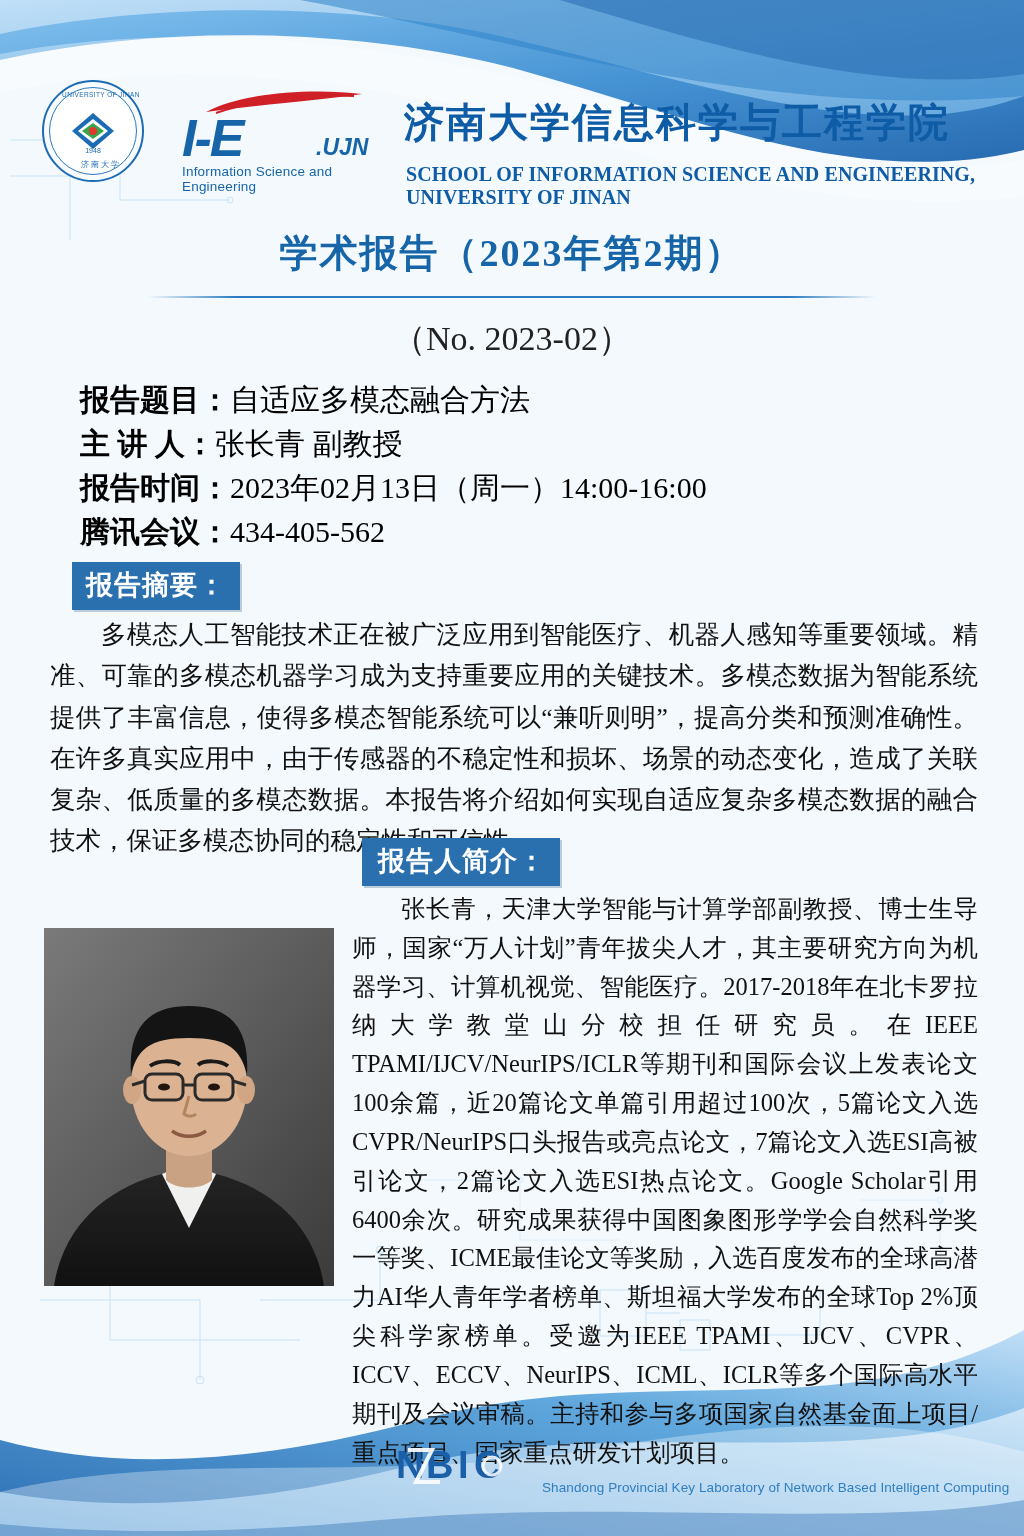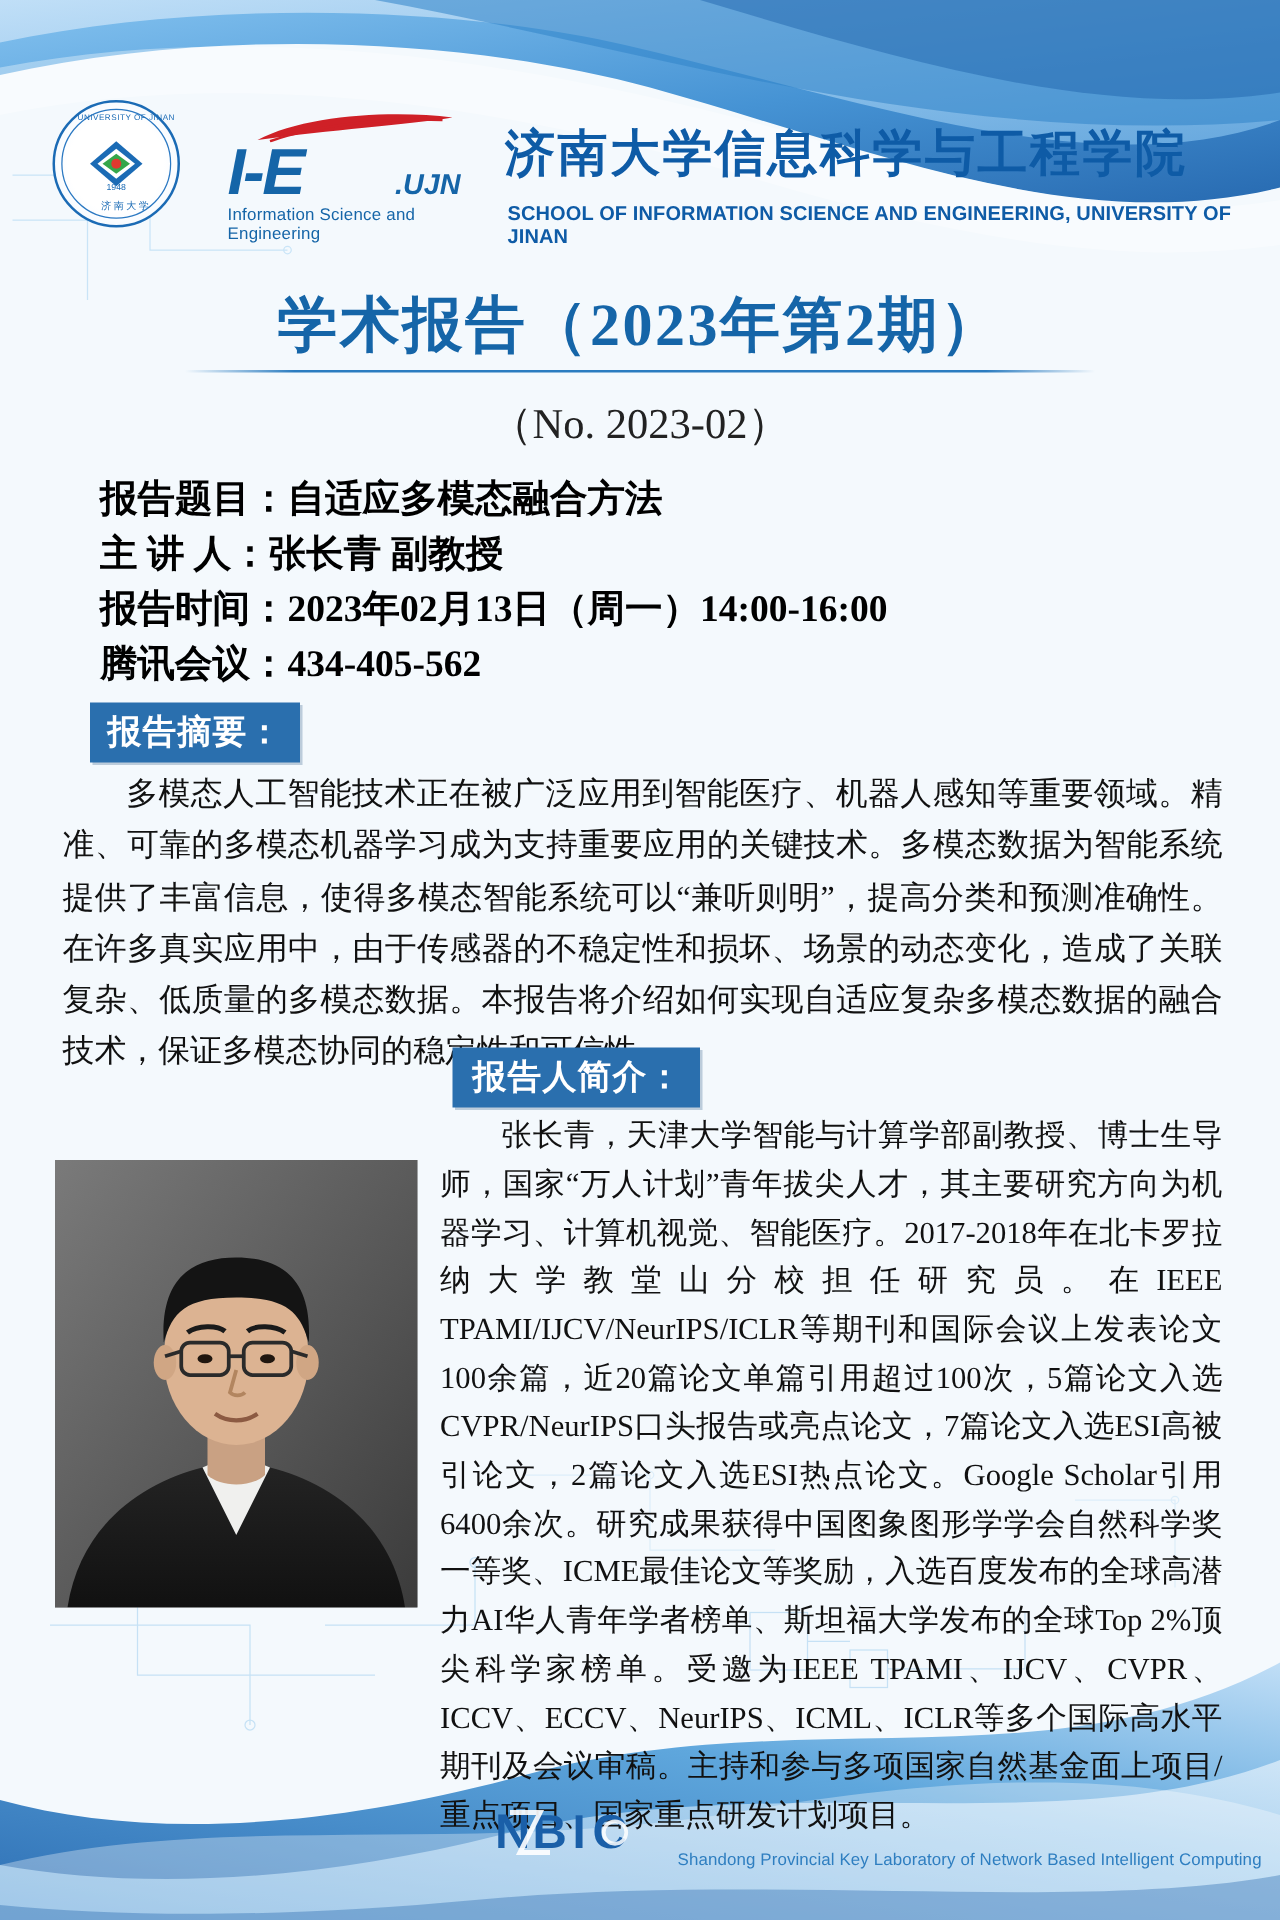--- a/index.html
+++ b/index.html
@@ -120,33 +120,33 @@
     left: 404px; top: 95px;
     font-family: "Liberation Sans", sans-serif;
     font-weight: bold;
     font-size: 40px;
     color: #0e5ba6;
     letter-spacing: 2px;
   }
   .school-en {
     position: absolute;
     left: 406px; top: 163px;
-    font-family: Liberation Sans, sans-serif;
-    font-weight: bold;
-    font-size: 16px;
+    font-family: Liberation Serif, serif;
+    font-weight: bold;
+    font-size: 20px;
     color: #0e5ba6;
     letter-spacing: .1px;
   }
 
   
   .title-cn {
     position: absolute;
     top: 228px; left: 0; width: 1024px;
     text-align: center;
-    font-size: 48px;
+    font-size: 38px;
     font-weight: bold;
     color: #1565a8;
     letter-spacing: 2px;
   }
   .title-rule {
     position: absolute;
     top: 296px;
     left: 148px;
     width: 728px;
     height: 2px;
@@ -169,21 +169,21 @@
     width: 880px;
   }
   .info-row {
     font-size: 30px;
     color: #000;
     line-height: 1.47;
     white-space: nowrap;
     font-weight: bold;
   }
   .info-row .label { font-weight: bold; }
-  .info-row .value { font-weight: bold; }
+  .info-row .value { font-weight: normal; }
 
   
   .banner {
     position: absolute;
     color: #fff;
     background: #2a6fae;
     font-size: 27px;
     font-weight: bold;
     padding: 5px 14px 7px 14px;
     letter-spacing: 1px;

